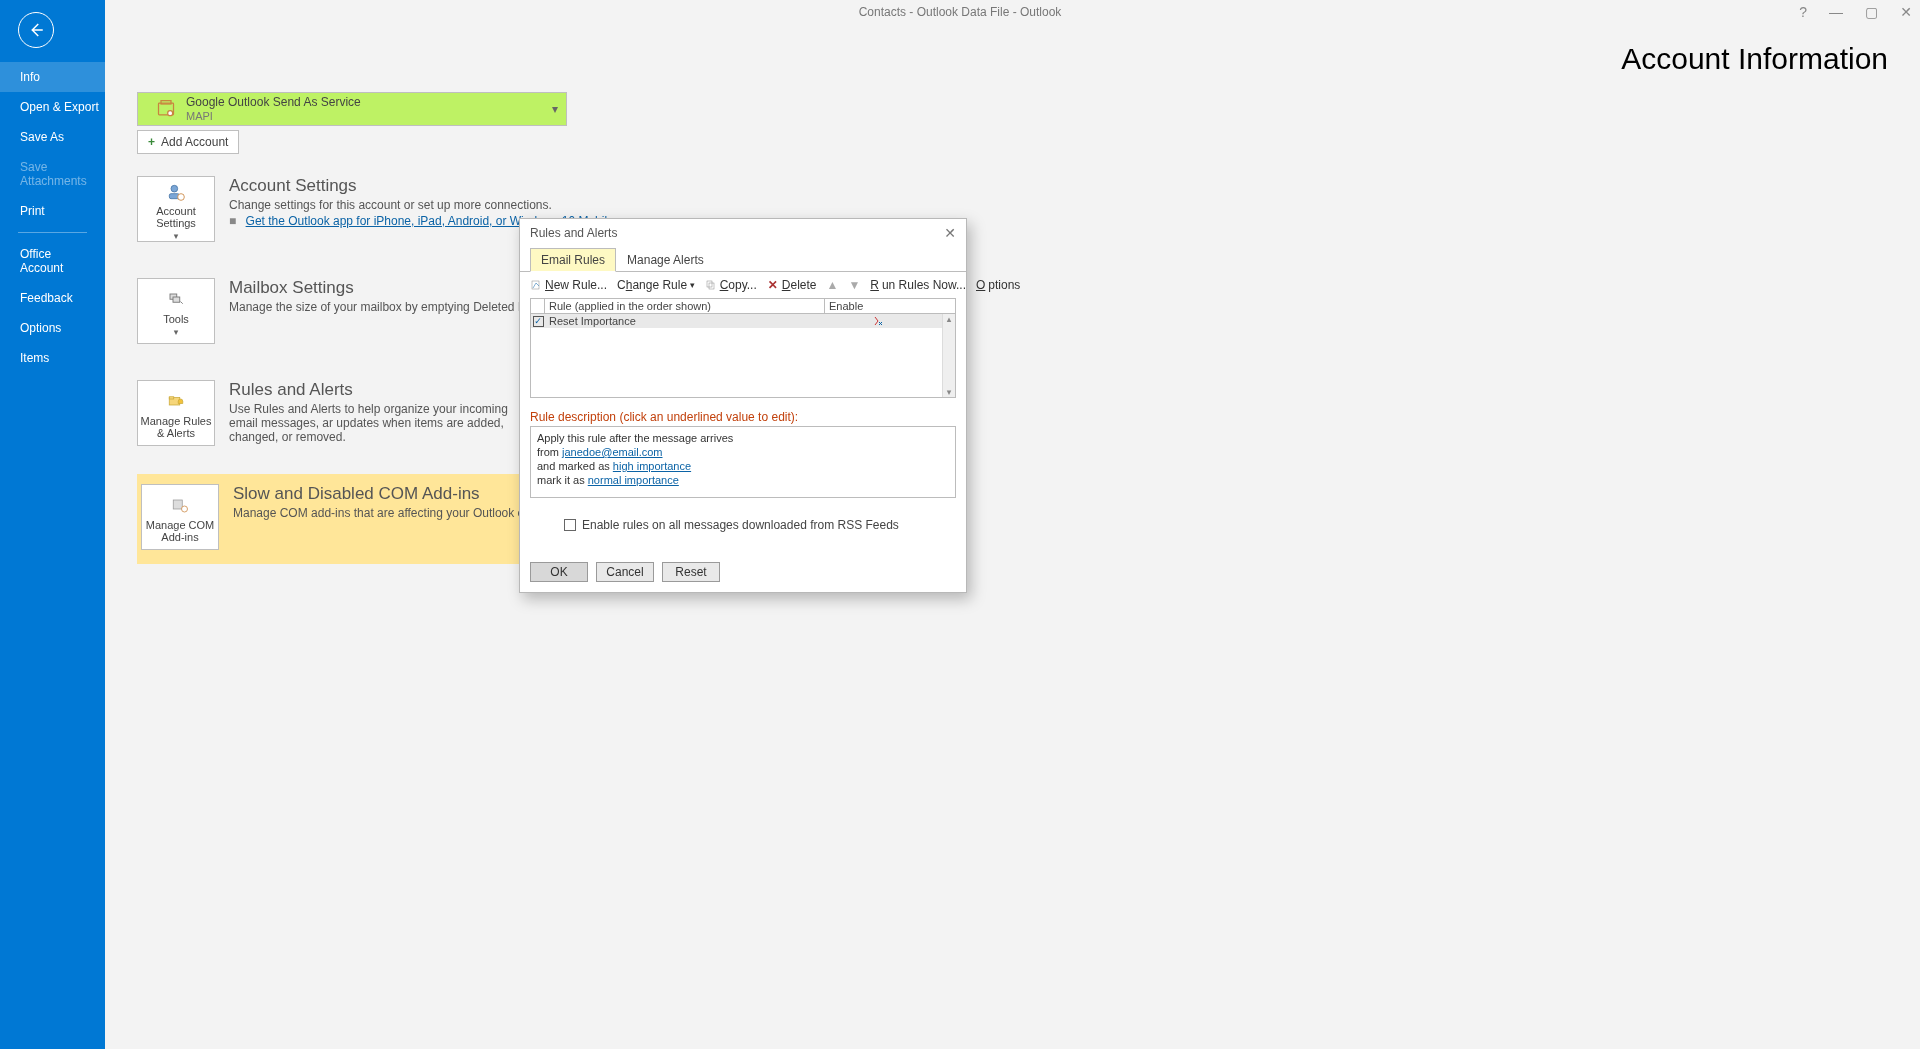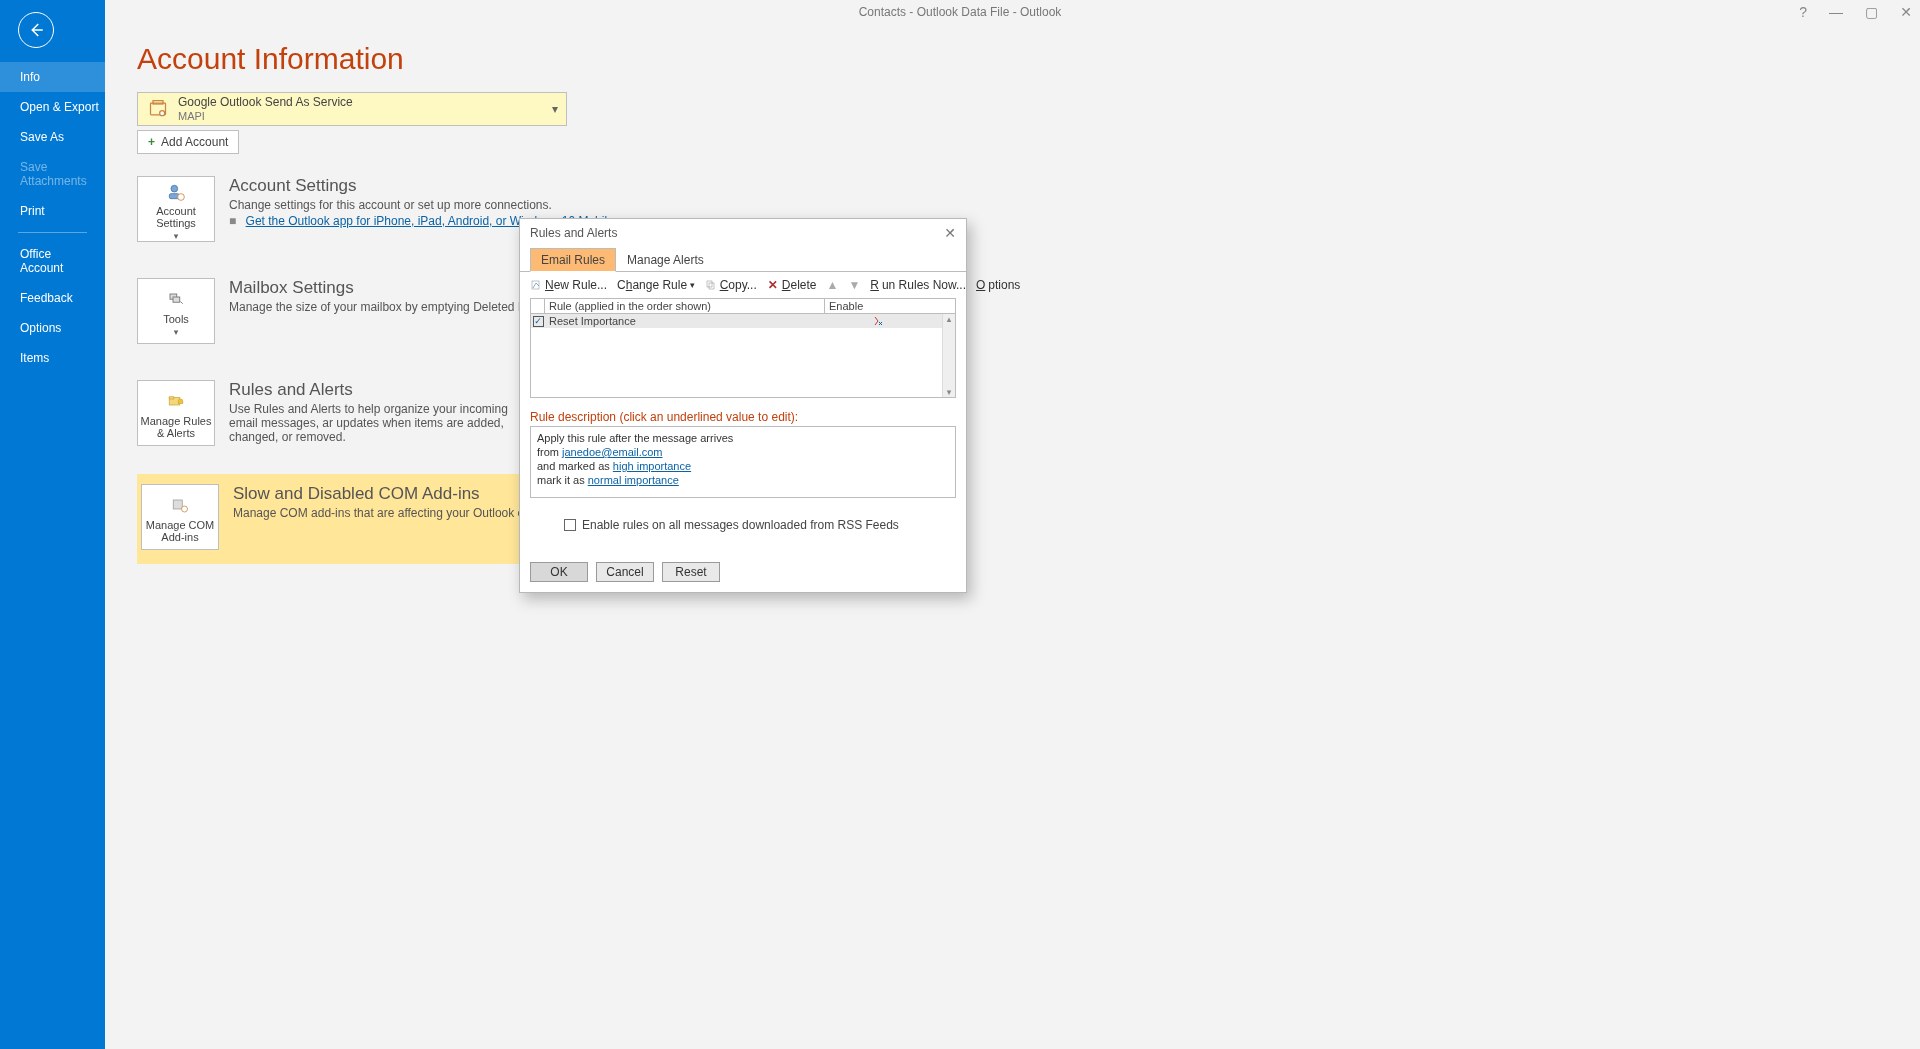--- a/index.html
+++ b/index.html
@@ -65,22 +65,22 @@
 .back-btn svg { width: 18px; height: 18px; }
 
 .side-items { margin-top: 14px; }
 .side-item { color: #fff; font-size: 12px; padding: 8px 0 8px 20px; cursor: default; }
 .side-item.active { background: rgba(255,255,255,.18); }
 .side-item.disabled { color: rgba(255,255,255,.45); }
 .side-sep { height: 1px; background: rgba(255,255,255,.35); margin: 6px 18px 6px 18px; }
 
 
 .main { position: absolute; left: 105px; top: 24px; right: 0; bottom: 0; padding: 18px 32px; }
-.page-title { font-size: 30px; font-weight: 300; color: #c2410c; margin-bottom: 16px; }
-.acct-select { width: 430px; height: 34px; border: 1px solid #bfbfbf; background: #fef9c3; display: flex; align-items: center; padding: 0 8px; position: relative; }
+.page-title { font-size: 30px; font-weight: 300; color: #000000; margin-bottom: 16px; text-align: right; }
+.acct-select { width: 430px; height: 34px; border: 1px solid #bfbfbf; background: #bef264; display: flex; align-items: center; padding: 0 16px; position: relative; }
 .acct-select .ic { width: 24px; height: 24px; margin-right: 8px; display:flex; align-items:center; justify-content:center; color:#8a6; }
 .acct-select .txt { line-height: 14px; }
 .acct-select .txt .l1 { font-size: 12px; color: #444; }
 .acct-select .txt .l2 { font-size: 11px; color: #777; }
 .acct-select .caret { position: absolute; right: 8px; color: #666; }
 
 .add-acct { margin-top: 4px; height: 24px; border: 1px solid #bfbfbf; background: #fff; display: inline-flex; align-items: center; padding: 0 10px; font-size: 12px; color: #444; gap: 6px; }
 
 .section-row { display: flex; gap: 14px; margin-top: 14px; align-items: flex-start; padding: 8px 0 14px 0; }
 .section-row.highlight { background: #ffe699; padding: 10px 0 14px 0; }
@@ -91,21 +91,21 @@
 .sec-text .h { font-size: 17px; color: #555; font-weight: 400; }
 .sec-text .d { font-size: 12px; color: #555; margin-top: 2px; }
 .link { color: #0b63a6; text-decoration: underline; font-size: 12px; }
 
 
 .dialog-backdrop { position: absolute; left: 519px; top: 218px; width: 448px; background: #fff; border: 1px solid #b8b8b8; box-shadow: 4px 6px 14px rgba(0,0,0,.25); }
 .dialog-title { height: 28px; display: flex; align-items: center; padding: 0 10px; font-size: 12px; color: #555; }
 .dialog-title .x { margin-left: auto; color: #777; font-size: 14px; }
 .tabs { display: flex; border-bottom: 1px solid #bcbcbc; padding-left: 10px; }
 .tab { padding: 4px 10px; font-size: 12px; color: #444; border: 1px solid transparent; border-bottom: none; position: relative; top: 1px; }
-.tab.active { background: #fdba74; border-color: #bcbcbc; border-bottom: 1px solid #fff; }
+.tab.active { background: #fef9c3; border-color: #bcbcbc; border-bottom: 1px solid #fff; }
 .toolbar { display: flex; align-items: center; gap: 10px; padding: 6px 10px; font-size: 12px; color: #333; flex-wrap: nowrap; }
 .toolbar .tbtn { display: inline-flex; align-items: center; gap: 3px; white-space: nowrap; }
 .toolbar .u { text-decoration: underline; }
 .toolbar .ic12 { width:12px; height:12px; display:inline-flex; align-items:center; justify-content:center; }
 .rules-list { margin: 0 10px; border: 1px solid #bcbcbc; height: 100px; display:flex; flex-direction:column;}
 .rules-head { display: flex; font-size: 11px; color:#444; }
 .rules-head .c1 { flex: 0 0 14px; border:1px solid #bcbcbc; border-width:0 1px 1px 0;}
 .rules-head .c2 { flex: 1; padding: 1px 4px; border-bottom:1px solid #bcbcbc; border-right:1px solid #bcbcbc;}
 .rules-head .c3 { flex: 0 0 130px; padding: 1px 4px; border-bottom:1px solid #bcbcbc;}
 .rules-row { display:flex; font-size:11px; background:#e9e9e9; }

